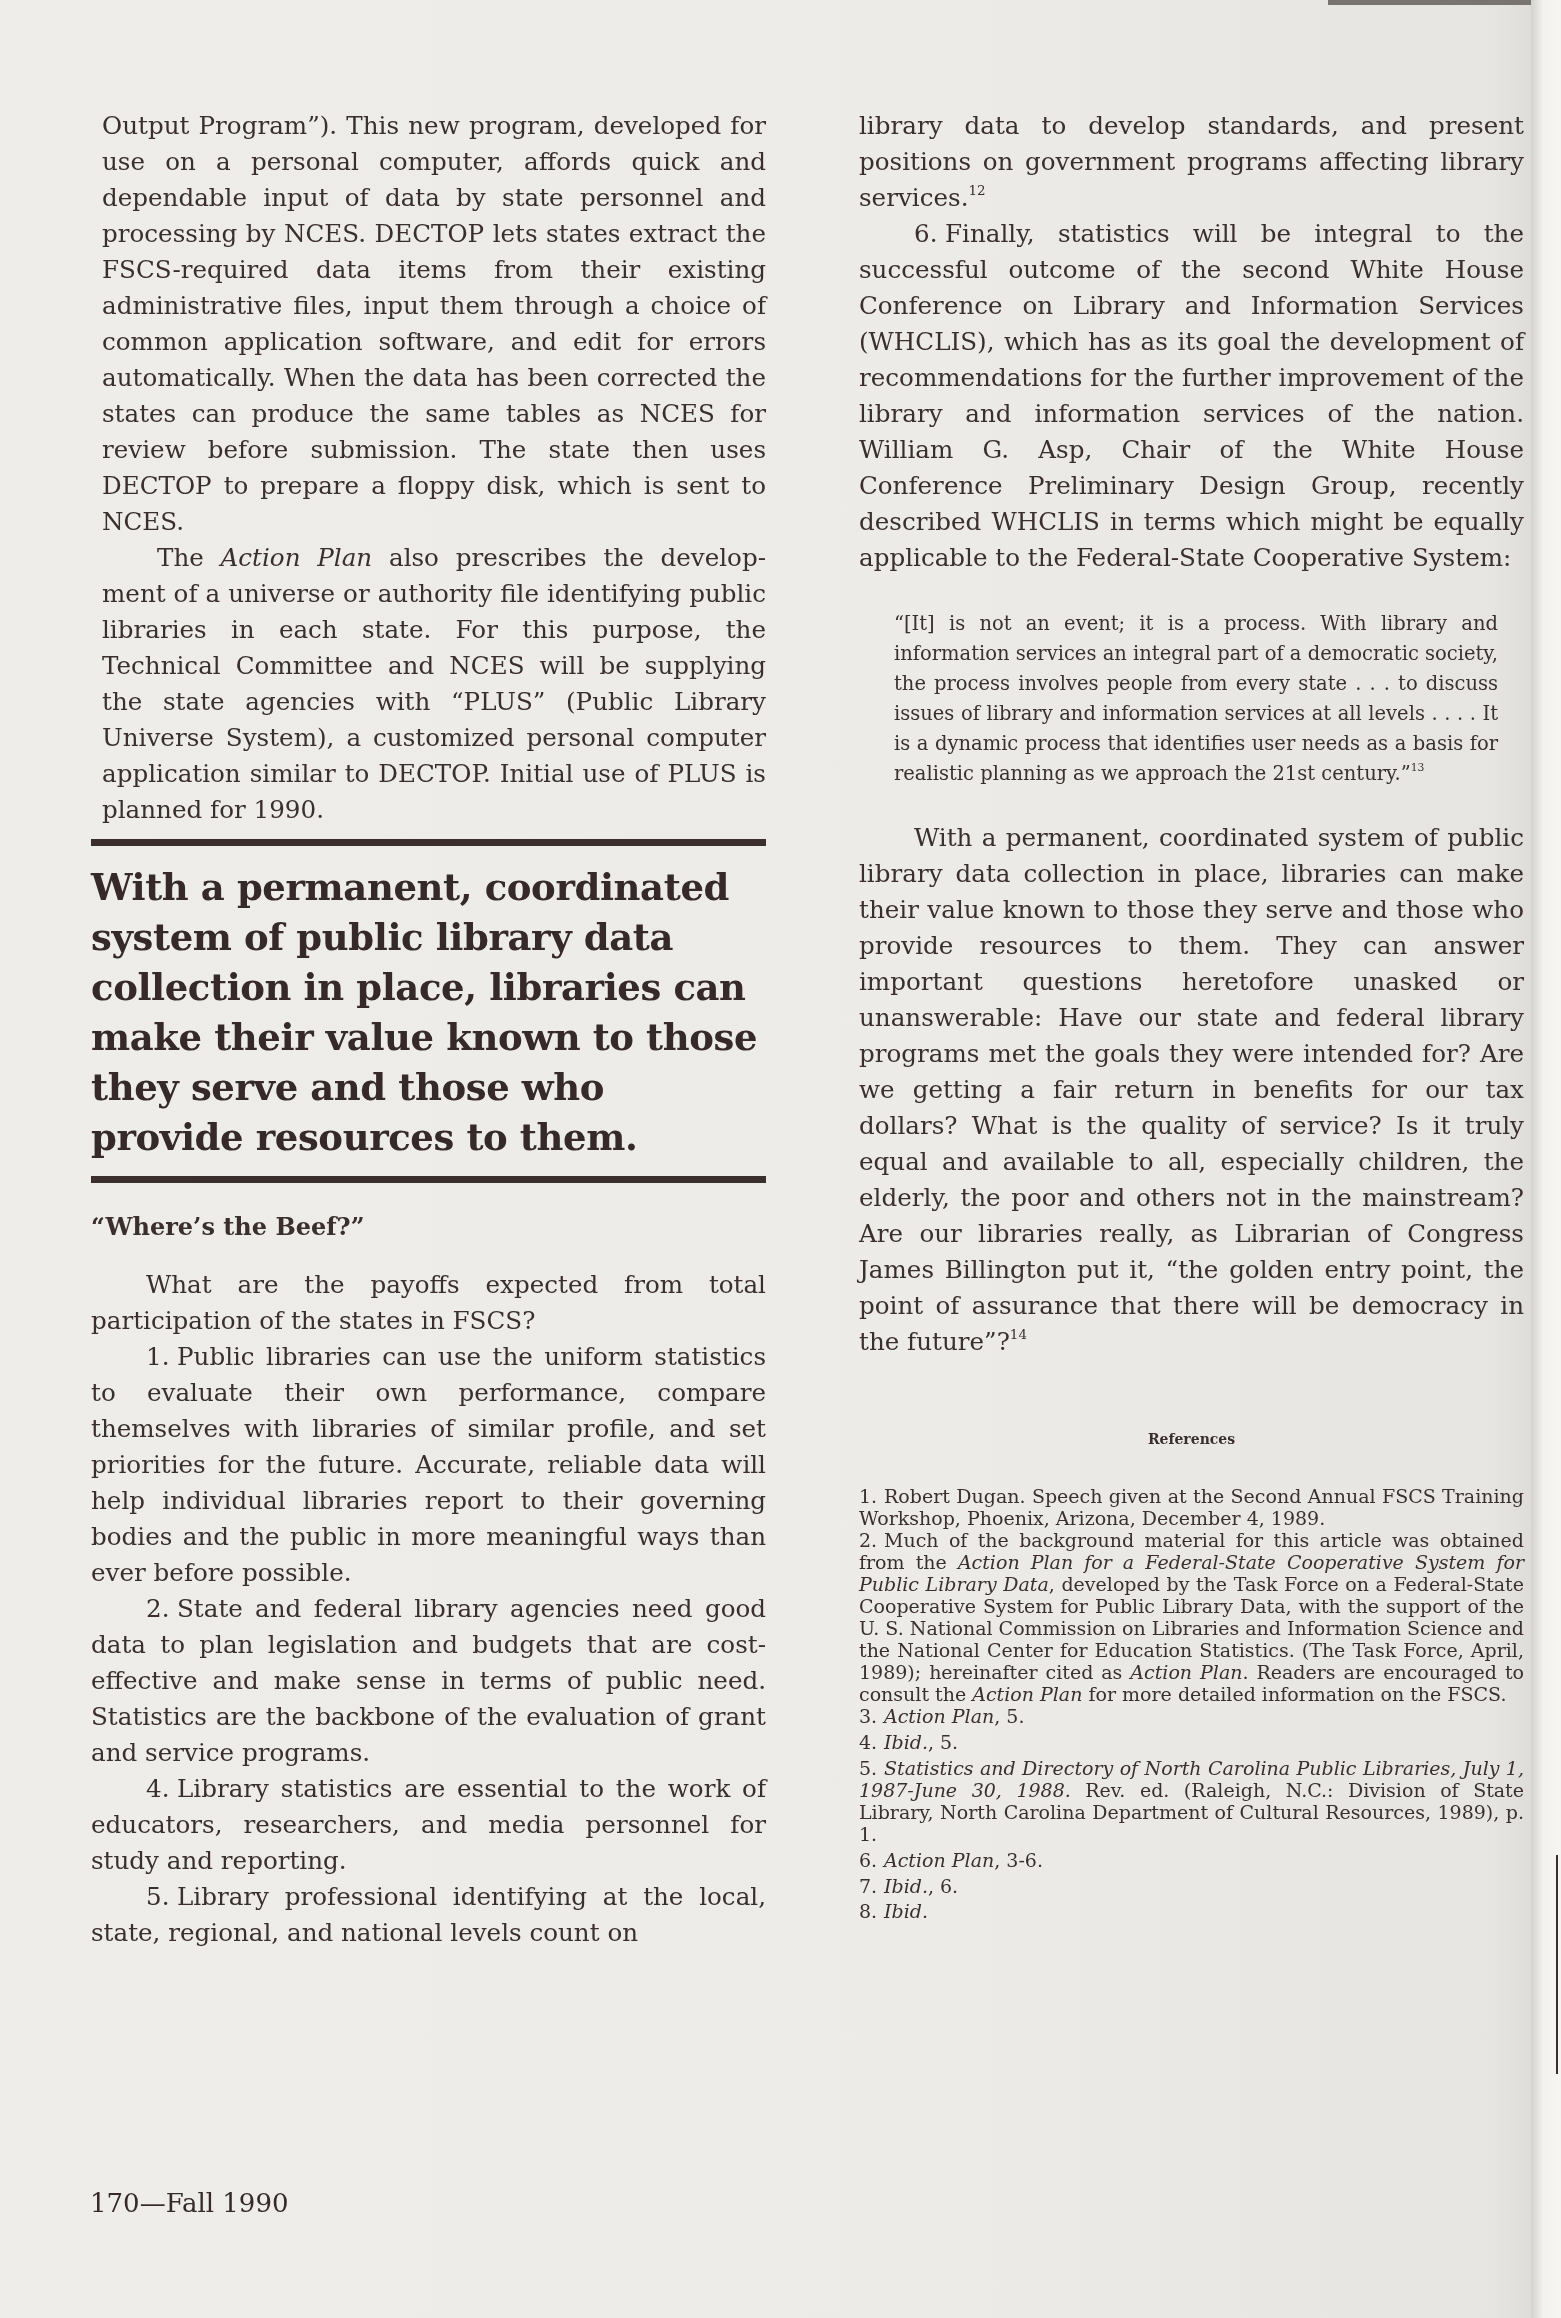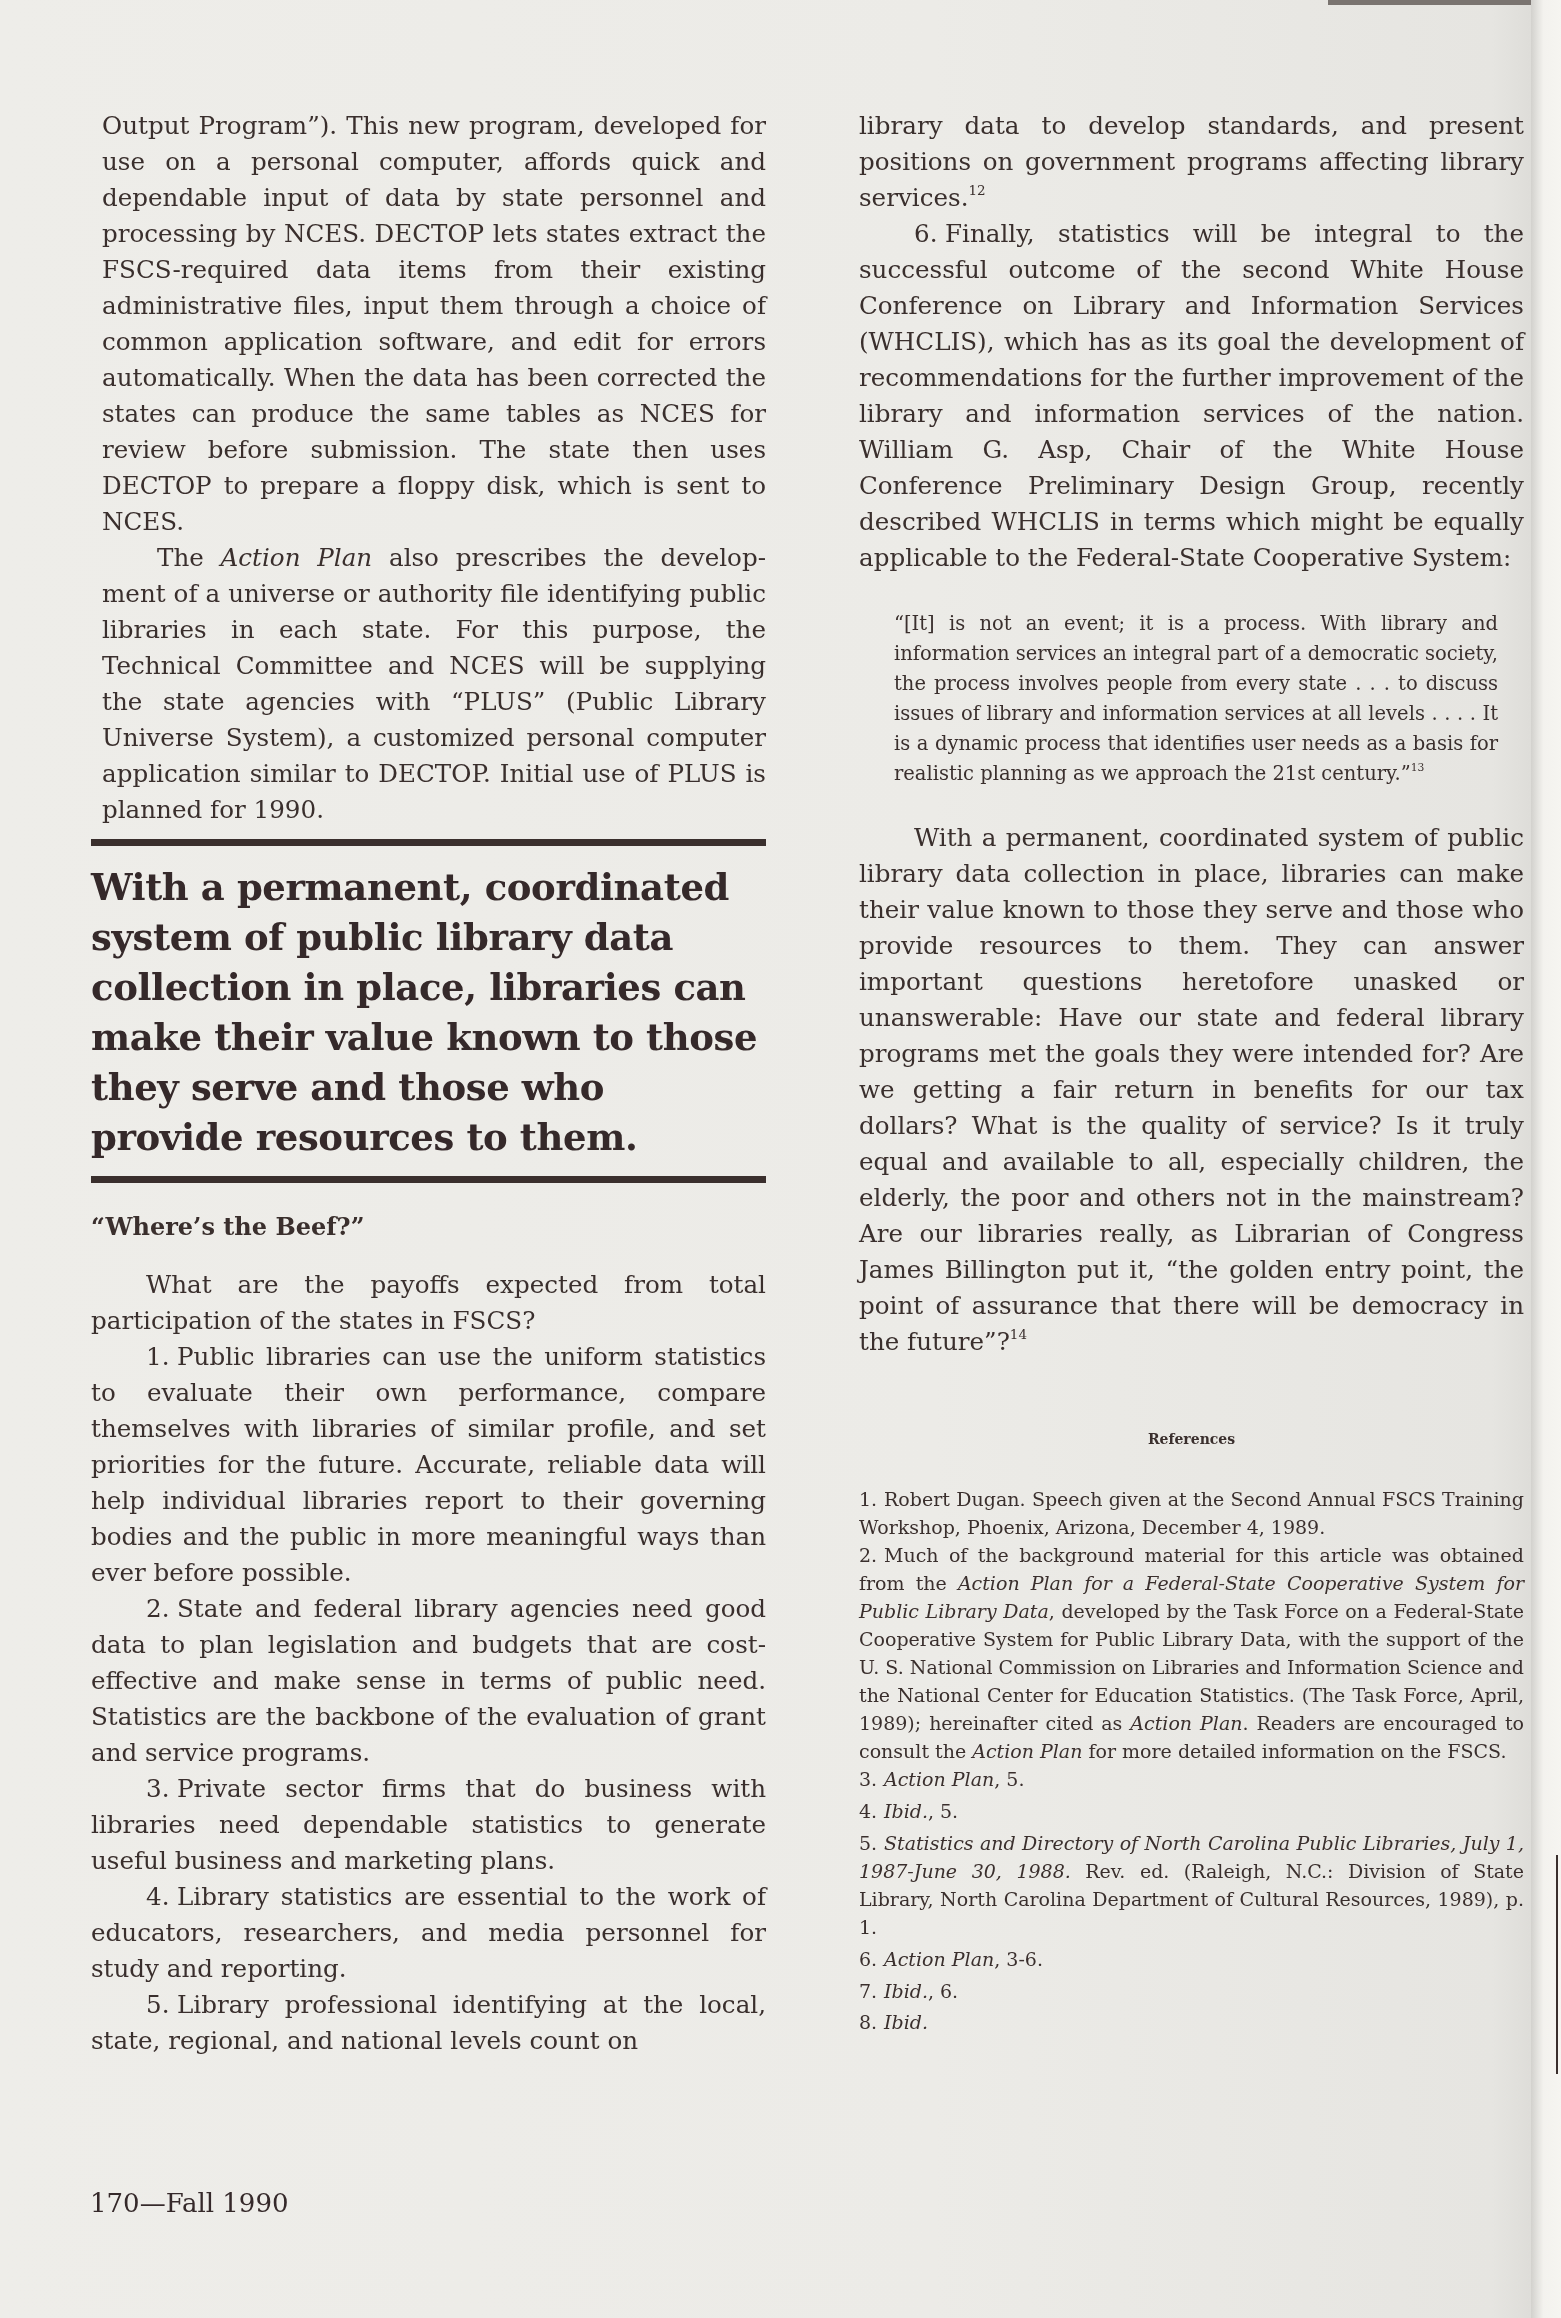--- a/index.html
+++ b/index.html
@@ -61,21 +61,21 @@
     .after-sub { margin-left: -11px; width: 675px; }
     .blockquote {
       font-size: 19.5px; line-height: 30px;
       margin: 33px 26px 31px 35px;
       text-align: justify;
     }
     .refs-title {
       text-align: center; font-weight: bold; font-size: 14px;
       margin: 61px 0 28px 0;
     }
-    .refs { font-size: 19px; line-height: 28px; }
+    .refs { font-size: 19px; line-height: 22px; }
     .refs p { margin: 0; text-align: justify; }
     .refs .rn { display: inline-block; width: 25px; }
     .refs .gap { margin-top: 3.9px; }
     .footer {
       position: absolute; left: 90px; top: 2188px;
       font-size: 26px; font-weight: normal; color: #35292a;
     }
     em { font-style: italic; }
   </style>
 </head>
@@ -93,21 +93,20 @@
   <div class="pull-rule"></div>
   <div class="pullquote">With a permanent, coordi­nated system of public library data collection in place, libraries can make their value known to those they serve and those who provide resources to them.</div>
   <div class="pull-rule"></div>
 
   <div class="subhead">“Where’s the Beef?”</div>
   <div class="after-sub">
     <p class="indent">What are the payoffs expected from total participation of the states in FSCS?</p>
     <div id="payoff-list">
         <p class="indent"><span class="num">1.</span><span>Public libraries can use the uniform statis­tics to evaluate their own performance, compare themselves with libraries of similar profile, and set priorities for the future. Accurate, reliable data will help individual libraries report to their governing bodies and the public in more meaning­ful ways than ever before possible.</span></p>
         <p class="indent"><span class="num">2.</span><span>State and federal library agencies need good data to plan legislation and budgets that are cost-effective and make sense in terms of public need. Statistics are the backbone of the evaluation of grant and service programs.</span></p>
-        <p class="indent"><span class="num">3.</span><span>Private sector firms that do business with libraries need dependable statistics to generate useful business and marketing plans.</span></p>
         <p class="indent"><span class="num">4.</span><span>Library statistics are essential to the work of educators, researchers, and media personnel for study and reporting.</span></p>
         <p class="indent"><span class="num">5.</span><span>Library professional identifying at the local, state, regional, and national levels count on</span></p>
       </div>
   </div>
 </div>
 
 <div class="col col-right">
   <p><span>library data to develop standards, and present positions on government programs affecting library services.</span><sup>12</sup></p>
   <p class="indent"><span class="num">6.</span><span>Finally, statistics will be integral to the successful outcome of the second White House Conference on Library and Information Services (WHCLIS), which has as its goal the development of recommendations for the further improvement of the library and information services of the nation. William G. Asp, Chair of the White House Conference Preliminary Design Group, recently described WHCLIS in terms which might be equal­ly applicable to the Federal-State Cooperative System:</span></p>
   <div class="blockquote"><span>“[It] is not an event; it is a process. With library and information services an integral part of a democratic society, the process involves people from every state . . . to discuss issues of library and information services at all levels . . . . It is a dynamic process that identifies user needs as a basis for realistic planning as we approach the 21st century.”</span><sup>13</sup></div>

